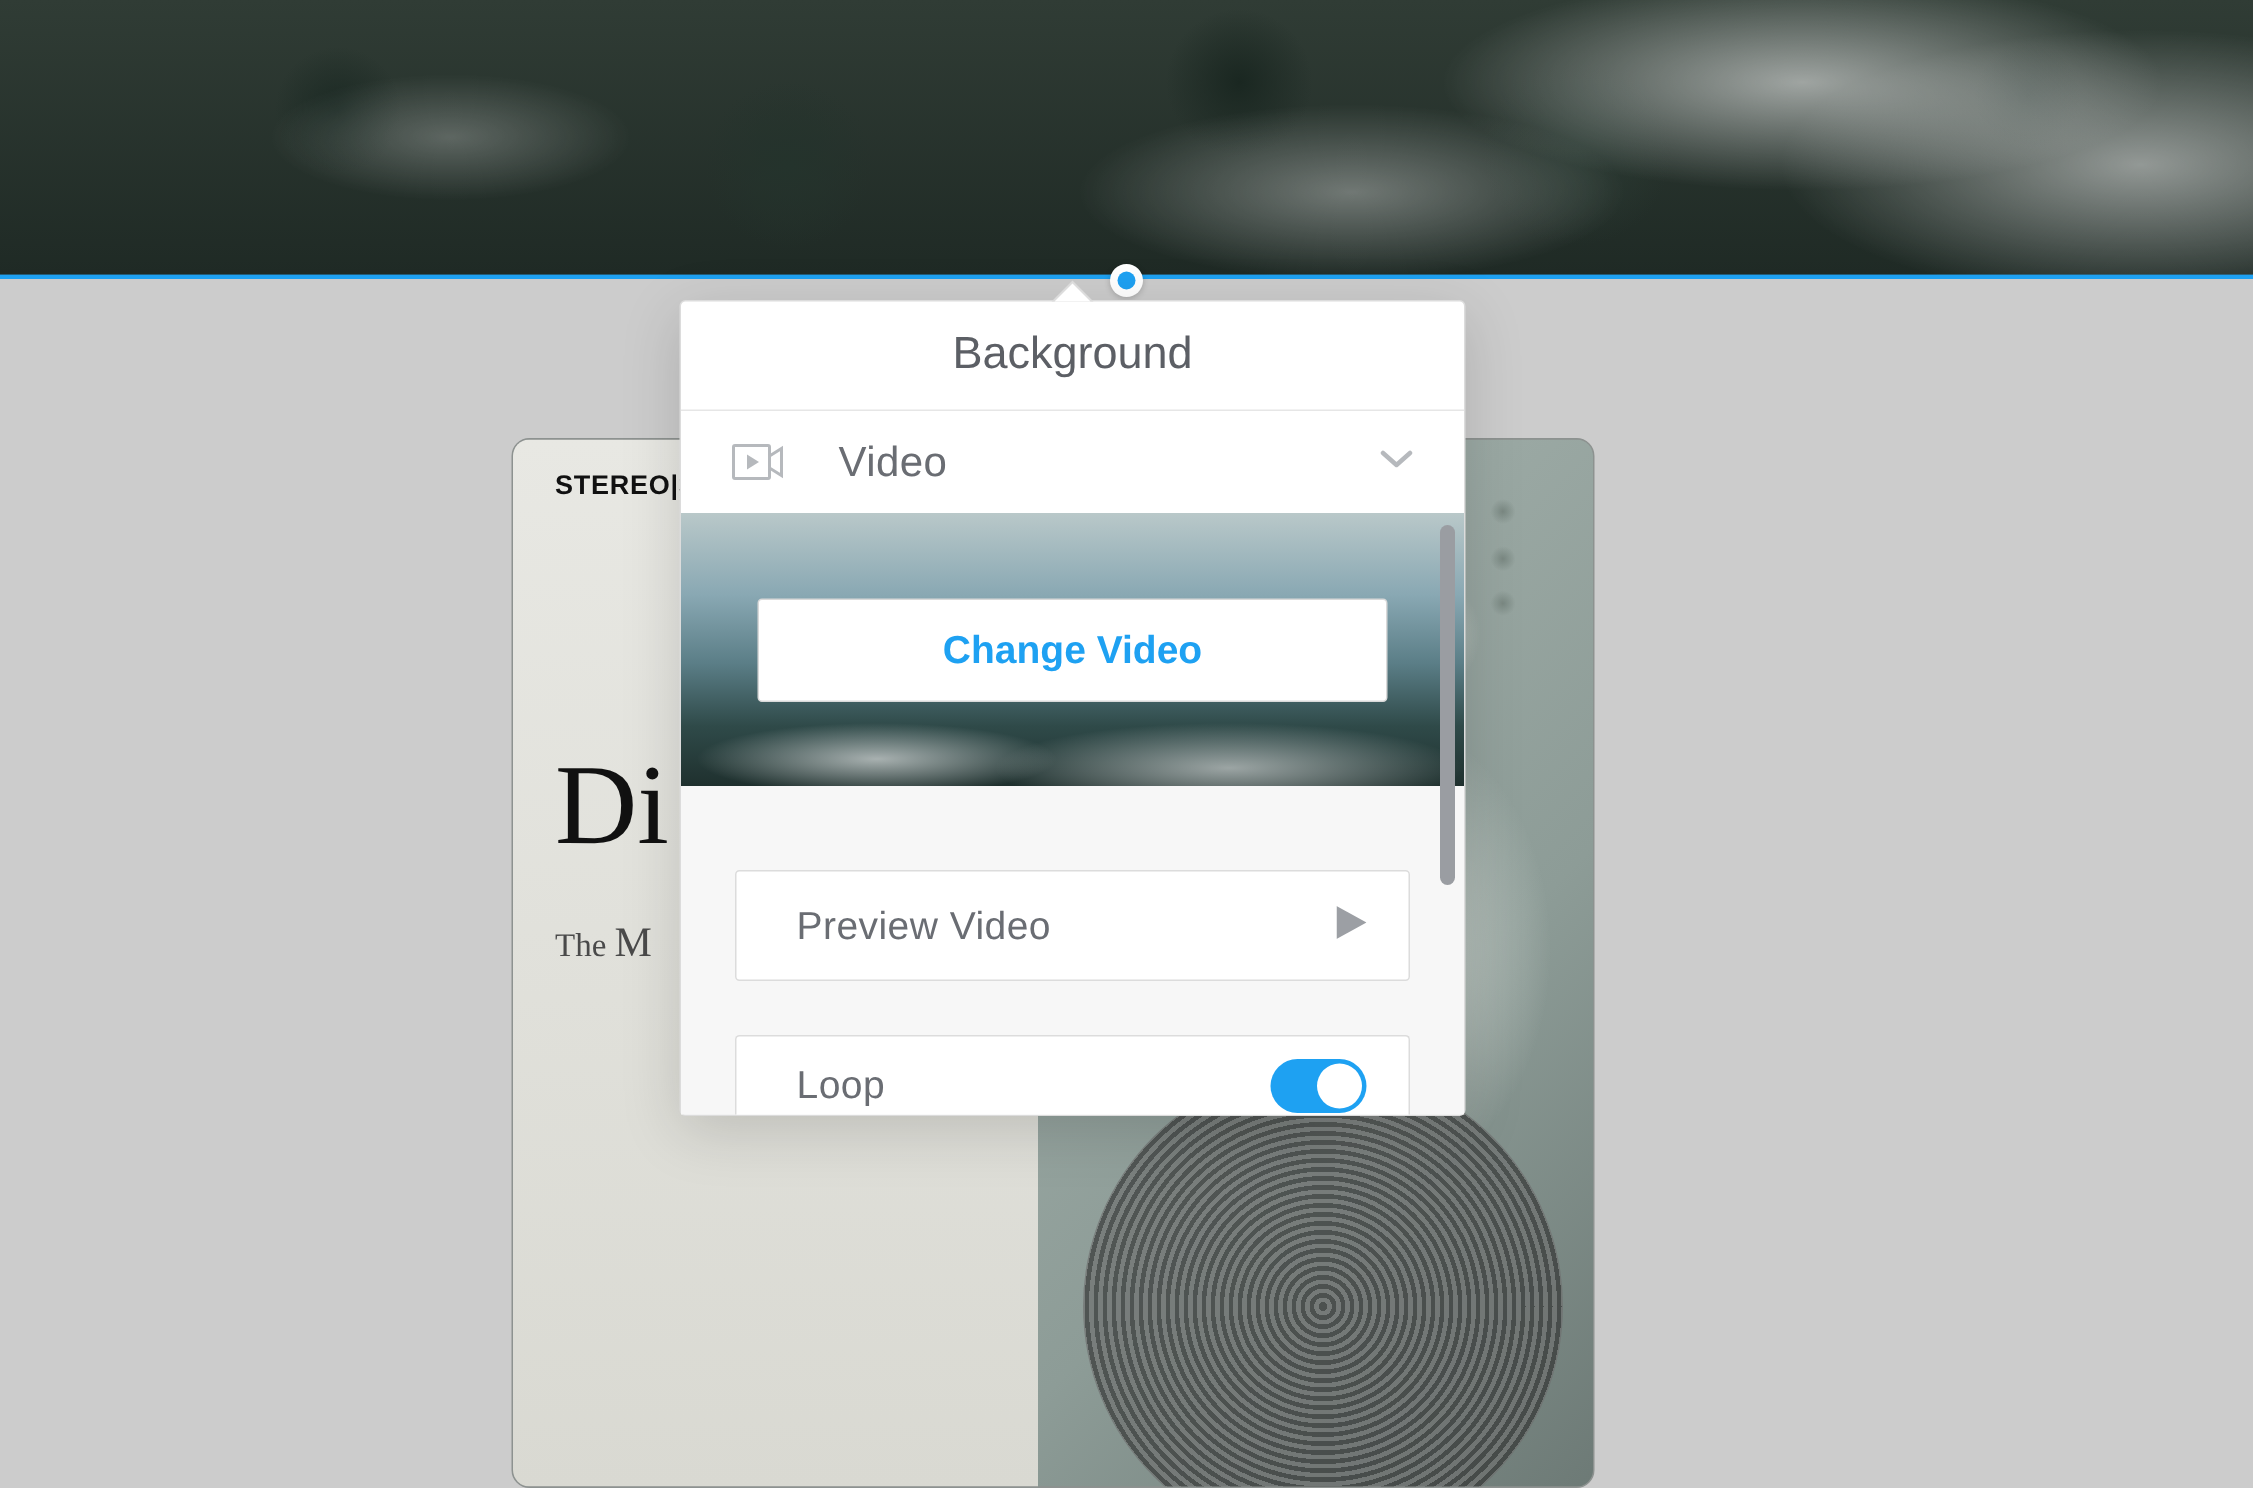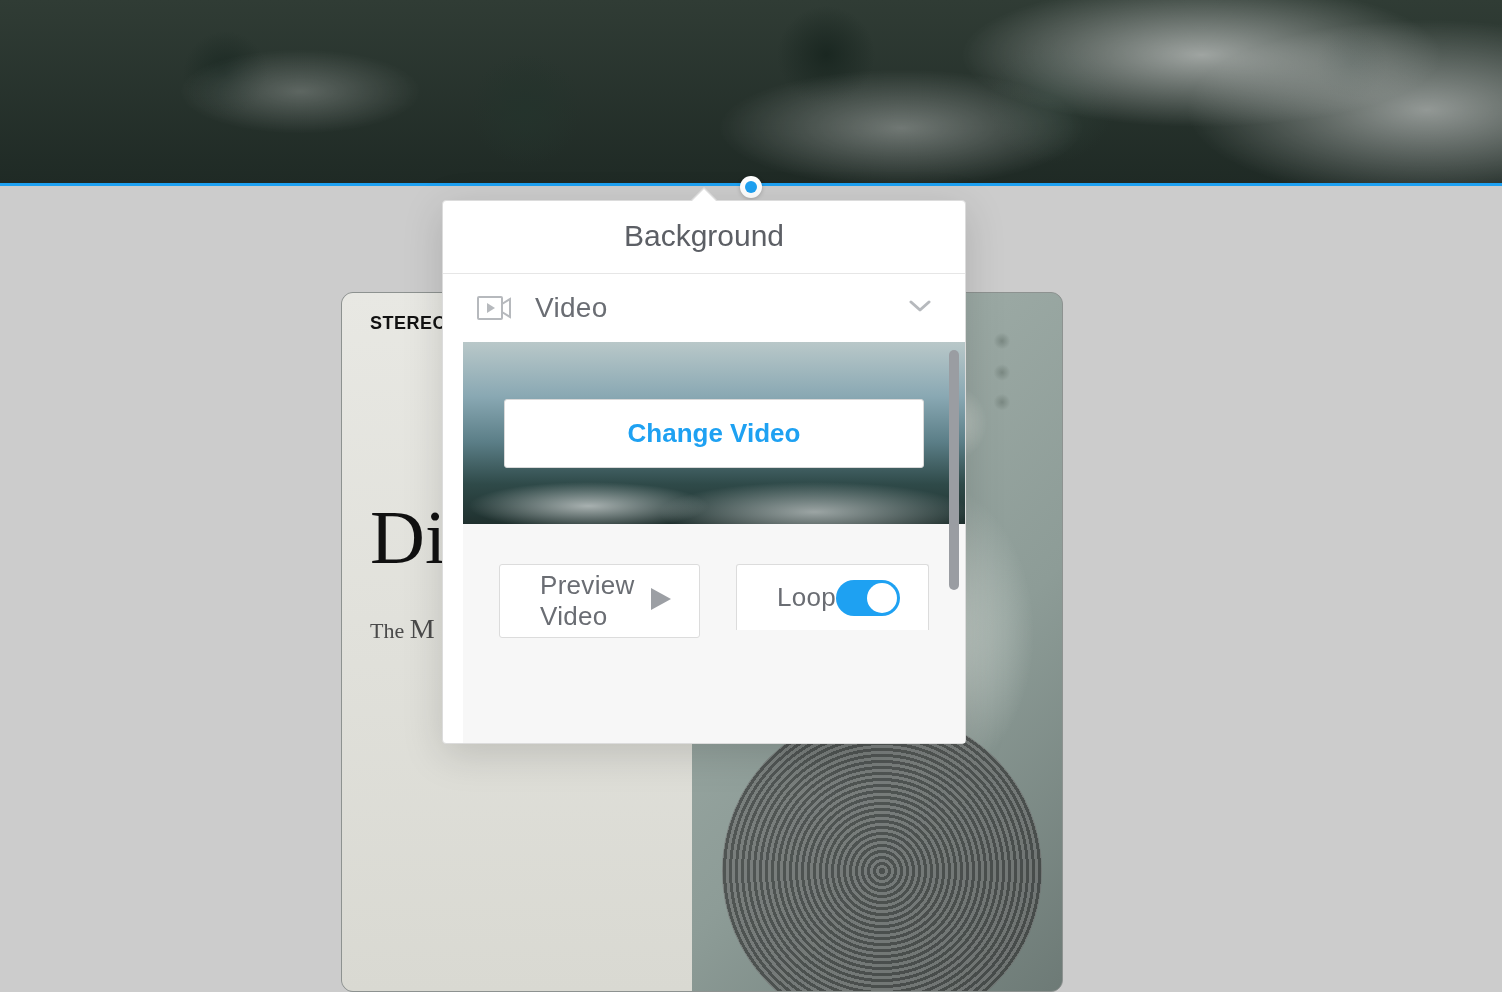--- a/index.html
+++ b/index.html
@@ -129,21 +129,21 @@
     width: 60px; height: 90px;
     background:
       radial-gradient(circle 14px at 50% 20%, #7a8882, transparent 60%),
       radial-gradient(circle 14px at 50% 55%, #7a8882, transparent 60%),
       radial-gradient(circle 14px at 50% 88%, #7a8882, transparent 60%);
   }
 
   
   .popover {
     position: absolute;
-    left: 442px;
+    left: 453px;
     top: 200px;
     width: 524px;
     height: 544px;
     background: #ffffff;
     border: 1px solid #dcdcdc;
     border-radius: 4px;
     box-shadow: 0 10px 40px rgba(0,0,0,0.15);
     z-index: 10;
     display: flex;
     flex-direction: column;
@@ -175,38 +175,37 @@
     font-size: 30px;
     font-weight: 500;
     color: #5c5f65;
     border-bottom: 1px solid #e6e6e6;
   }
 
   .type-row {
     display: flex;
     align-items: center;
     padding: 18px 34px 18px 34px;
-    gap: 20px;
+    gap: 33px;
     cursor: pointer;
   }
   .type-row .icon-slot { width: 38px; display:flex; align-items:center; }
   .type-row .label {
     flex: 1;
     font-size: 28px;
     color: #6a6d73;
     letter-spacing: 0.3px;
   }
   .type-row .chev { color: #b6b9bd; }
 
   .scroll-area {
     position: relative;
     flex: 1;
     overflow: hidden;
     background: #f7f7f7;
-    margin-left: 20px;
   }
 
   .video-preview {
     position: relative;
     height: 182px;
     background: linear-gradient(180deg, #b9c8c9 0%, #89a8b3 30%, #5b7e87 55%, #2f4a49 78%, #1f302e 100%);
     display: flex;
     align-items: center;
     justify-content: center;
     overflow: hidden;
@@ -227,22 +226,23 @@
     font-size: 26px;
     font-weight: 600;
     padding: 18px 0;
     width: 420px;
     text-align: center;
     cursor: pointer;
     z-index: 1;
   }
 
   .controls-stack {
-    padding: 40px 36px 0 36px;
-    display: flex;
+    padding: 56px 36px 0 36px;
+    display: flex;
+    flex-direction: column;
     gap: 36px;
   }
 
   .control-row {
     background: #ffffff;
     border: 1px solid #dcdcdc;
     border-radius: 3px;
     height: 74px;
     display: flex;
     align-items: center;

